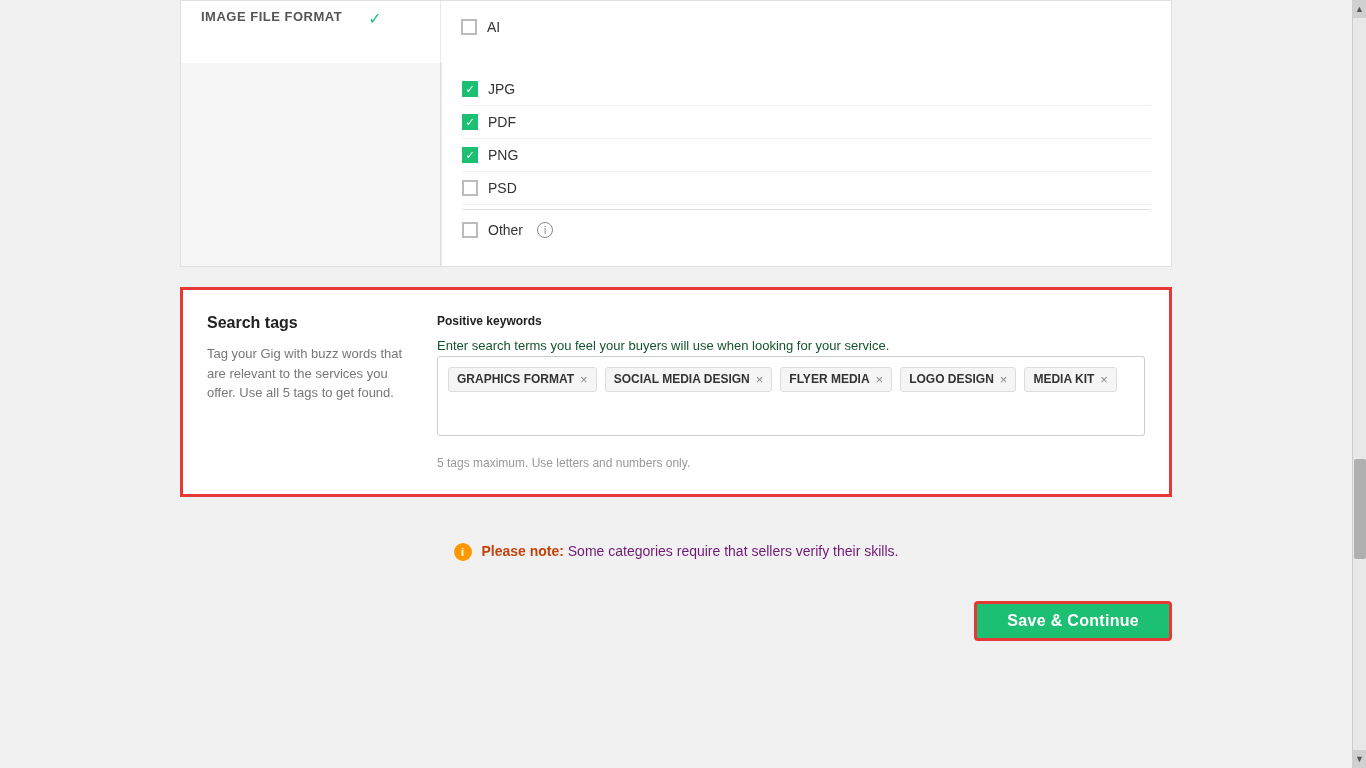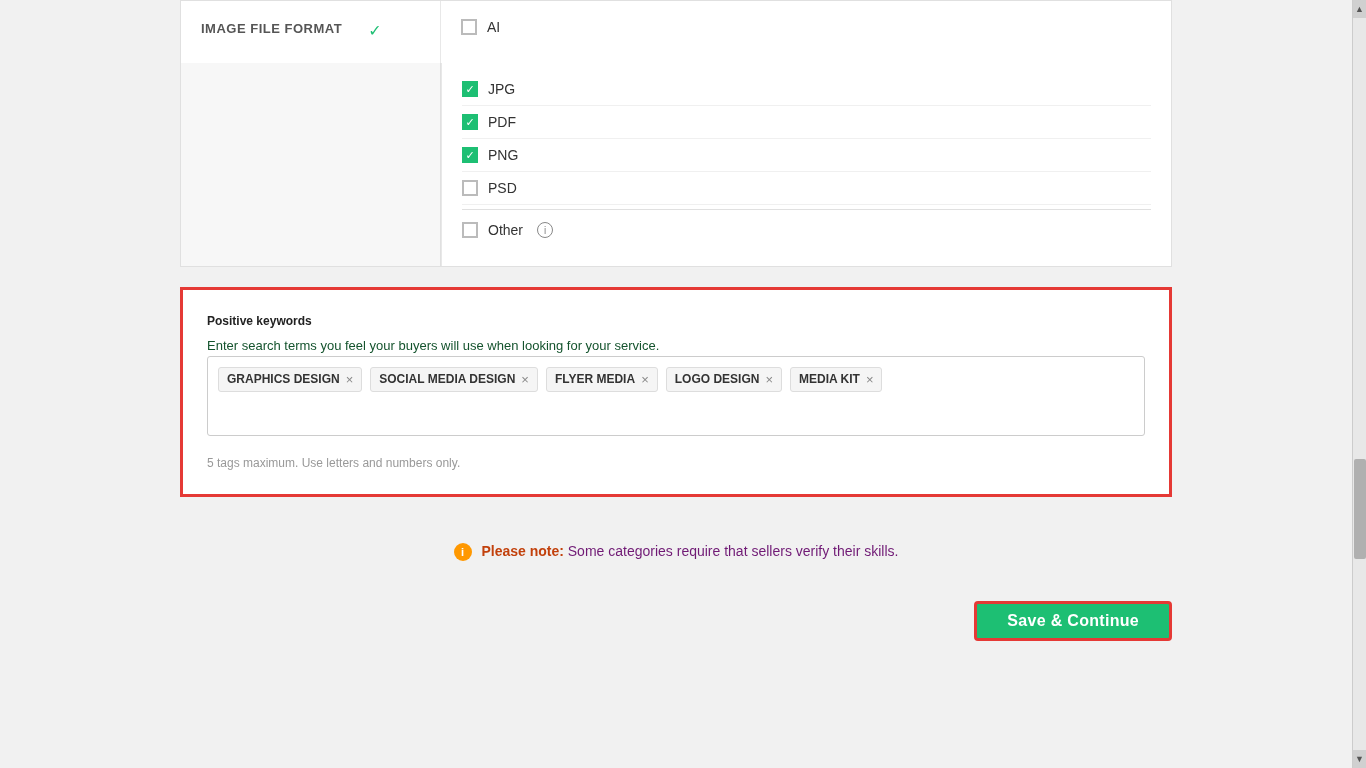--- a/index.html
+++ b/index.html
@@ -60,21 +60,21 @@
       top: 0;
       left: 0;
       right: 14px;
       padding: 0 180px;
       background: #f1f1f1;
     }
 
     .section-label-col {
       width: 260px;
       min-width: 260px;
-      padding: 20px 20px;
+      padding: 8px 20px;
       display: flex;
       align-items: flex-start;
       gap: 20px;
       border-right: 1px solid #e8e8e8;
     }
 
     .section-label-text {
       font-size: 13px;
       font-weight: 700;
       color: #555;
@@ -342,27 +342,31 @@
 
         <div class="format-row">
           <div class="checkbox-custom unchecked"></div>
           <span class="format-label">Other</span>
           <span class="info-icon">i</span>
         </div>
       </div>
     </div>
 
     <div class="search-tags-section">
+      <div class="search-tags-left">
+        <div class="search-tags-title">Search tags</div>
+        <div class="search-tags-desc">Tag your Gig with buzz words that are relevant to the services you offer. Use all 5 tags to get found.</div>
+      </div>
       <div class="search-tags-right">
         <div class="positive-keywords-title">Positive keywords</div>
         <div class="positive-keywords-desc">Enter search terms you feel your buyers will use when looking for your service.</div>
         <div class="tags-input-area">
 
           <div class="tag-chip">
-            <span>GRAPHICS DESIGN</span>
+            <span>GRAPHICS FORMAT</span>
             <span class="tag-remove">×</span>
           </div>
 
           <div class="tag-chip">
             <span>SOCIAL MEDIA DESIGN</span>
             <span class="tag-remove">×</span>
           </div>
 
           <div class="tag-chip">
             <span>FLYER MEDIA</span>

